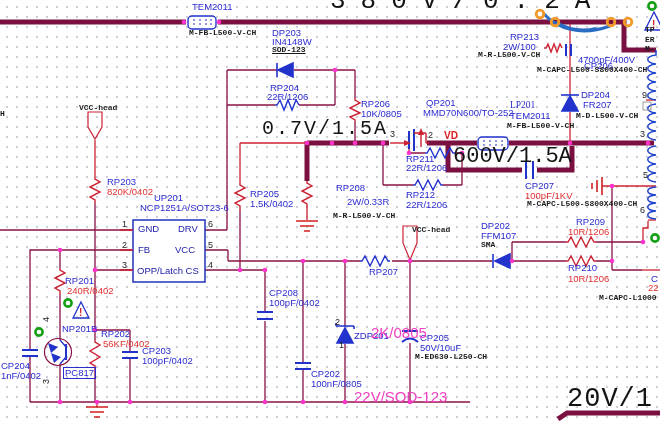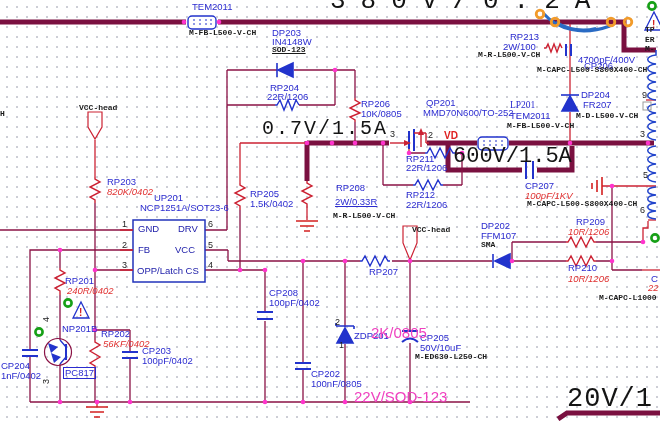--- a/index.html
+++ b/index.html
@@ -6,21 +6,21 @@
   #canvas{
     position:relative;width:660px;height:421px;overflow:hidden;background:#ffffff;
     background-image:radial-gradient(#cdced6 0.9px, transparent 1px);
     background-size:10px 10px;background-position:2px 2px;
     font-family:"Liberation Sans",sans-serif;
   }
   svg{position:absolute;left:0;top:0;}
   .lbl{position:absolute;white-space:pre;line-height:1;z-index:3;}
   .ref{color:#2b2bd0;font-size:9.5px;}
   .valb{color:#2b2bd0;font-size:9.5px;}
-  .val{color:#e03030;font-size:9.5px;font-style:italic;}
+  .val{color:#e03030;font-size:9.5px;}
   .valp{color:#f040c0;font-size:15px;margin-top:48px;}
   .part{font-family:"Liberation Mono",monospace;font-weight:bold;color:#1a1a1a;font-size:8px;text-align:right;}
   .pin{color:#222;font-size:9px;}
   .ic{color:#2121aa;font-size:9.5px;}
   .net{color:#e02020;font-weight:bold;font-size:10px;}
   .big{position:absolute;white-space:pre;line-height:1;font-family:"Liberation Mono",monospace;color:#141414;z-index:2;}
   .rot{transform:rotate(-90deg);transform-origin:left top;}
   .boxed{outline:1px solid #2b2bd0;padding:0 1px;text-align:right;}
   #watermark{
     position:absolute;left:533px;top:36px;z-index:6;
@@ -267,21 +267,21 @@
       <span class="lbl ref" style="left: 583px; top: 100px;">FR207</span>
       <span class="lbl part" style="left: 576px; top: 112px;">M-D-L500-V-CH</span>
       <span class="lbl net" style="left: 444px; top: 131px;">VD</span>
       <span class="lbl ref" style="left: 406px; top: 154px;">RP211</span>
       <span class="lbl valb" style="left: 406px; top: 163px;">22R/1206</span>
       <span class="lbl ref" style="left: 406px; top: 190px;">RP212</span>
       <span class="lbl valb" style="left: 406px; top: 200px;">22R/1206</span>
       <span class="lbl ref" style="left: 250px; top: 189px;">RP205</span>
       <span class="lbl valb" style="left: 250px; top: 199px;">1.5K/0402</span>
       <span class="lbl ref" style="left: 336px; top: 183px;">RP208</span>
-      <span class="lbl valb" style="left: 335px; top: 197px; text-decoration: underline;">2W/0.33R</span>
+      <span class="lbl valb" style="left: 347px; top: 197px;">2W/0.33R</span>
       <span class="lbl part" style="left: 333px; top: 212px;">M-R-L500-V-CH</span>
       <span class="lbl ref" style="left: 525px; top: 181px;">CP207</span>
       <span class="lbl val" style="left: 525px; top: 191px;">100pF/1KV</span>
       <span class="lbl part" style="left: 527px; top: 200px;">M-CAPC-L500-S800X400-CH</span>
       <span class="lbl ref" style="left: 107px; top: 177px;">RP203</span>
       <span class="lbl val" style="left: 107px; top: 187px;">820K/0402</span>
       <span class="lbl ref" style="left: 154px; top: 193px;">UP201</span>
       <span class="lbl ref" style="left: 140px; top: 203px;">NCP1251A/SOT23-6</span>
       <span class="lbl part" style="left: 79px; top: 104px;">VCC-head</span>
       <span class="lbl part" style="left: 412px; top: 226px;">VCC-head</span>

